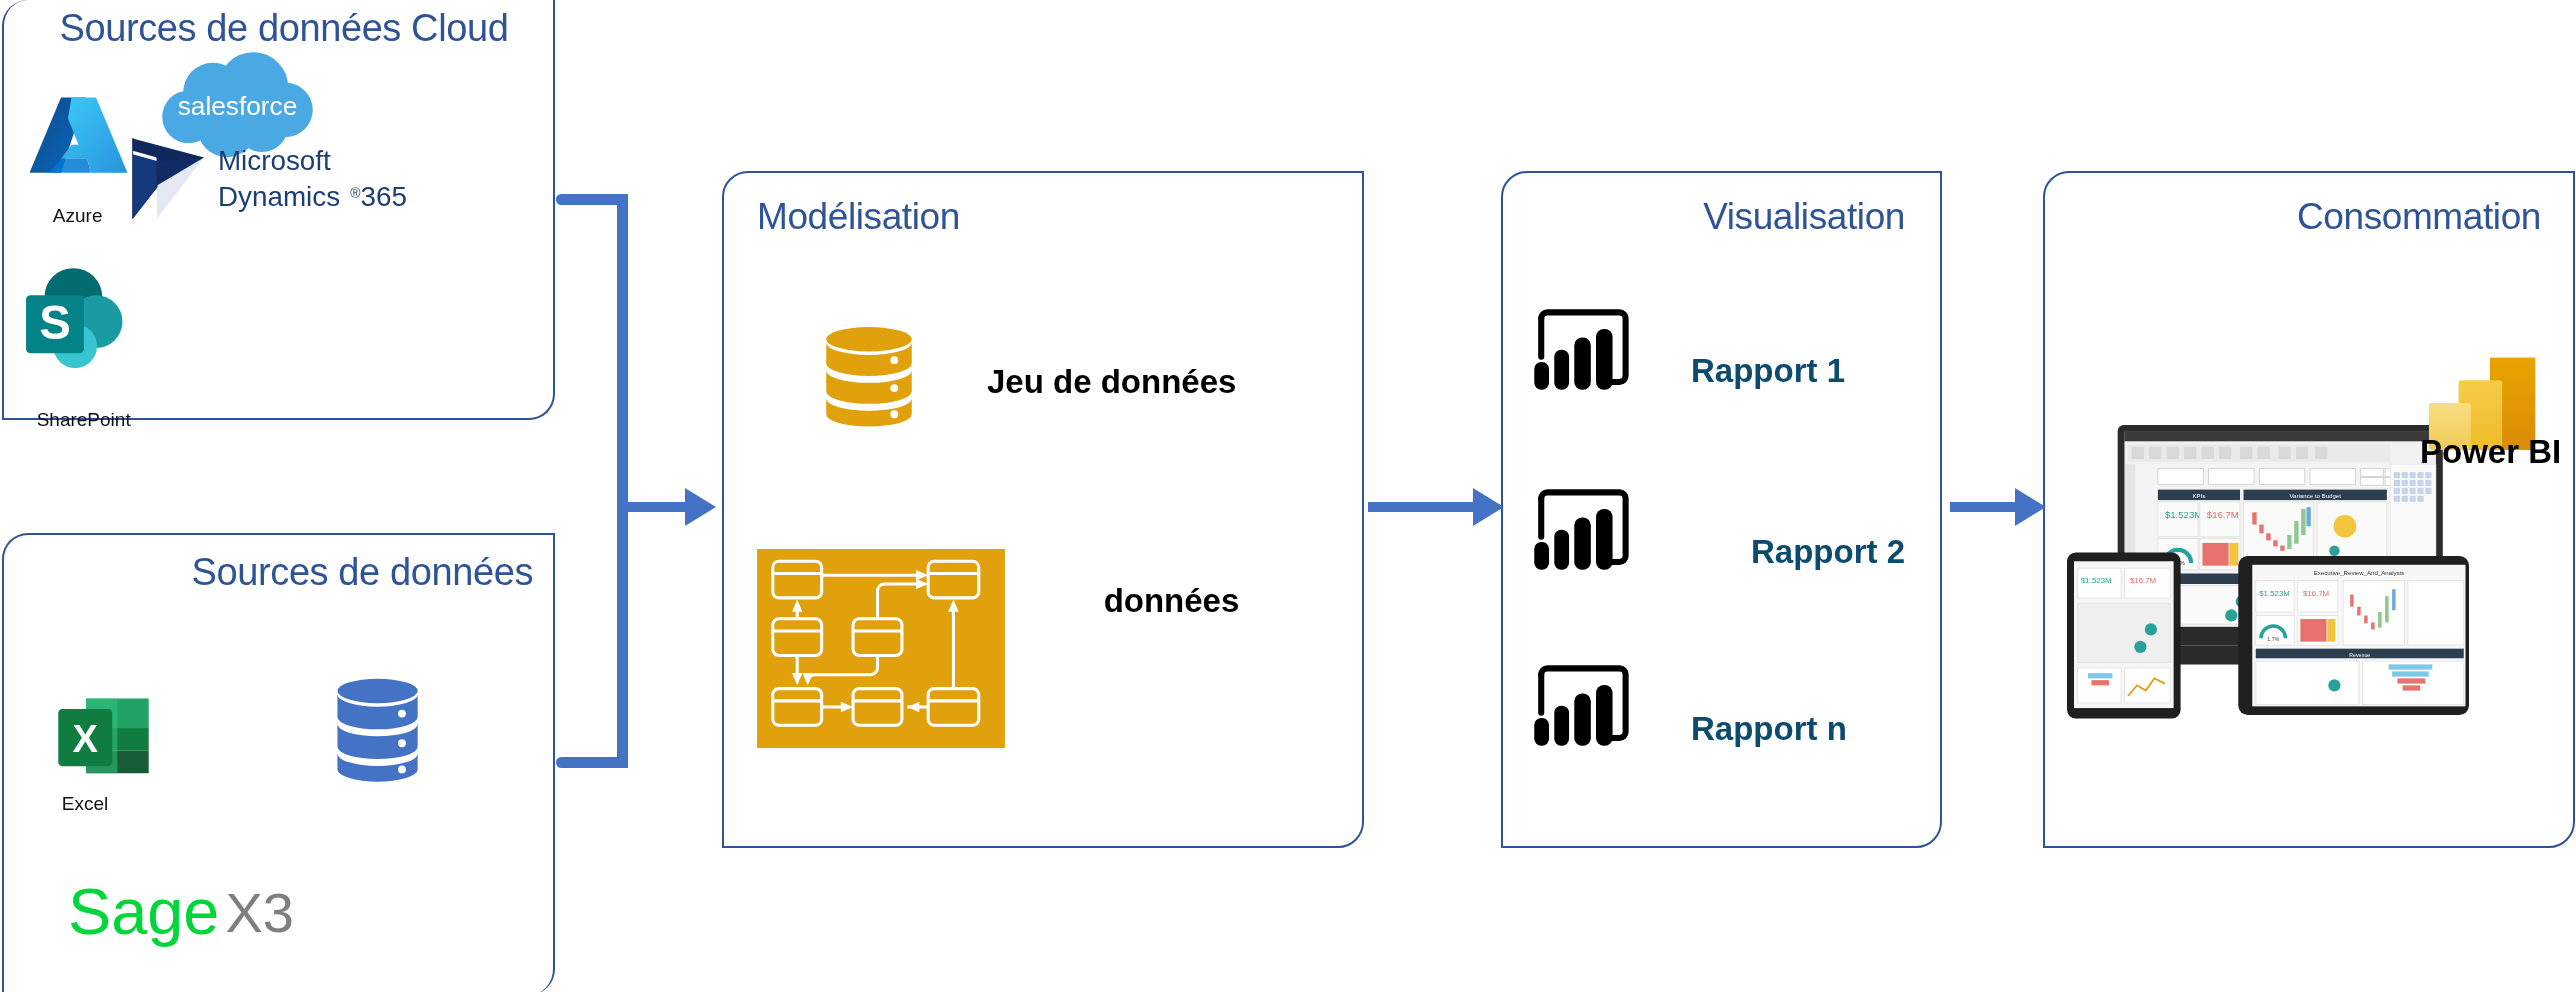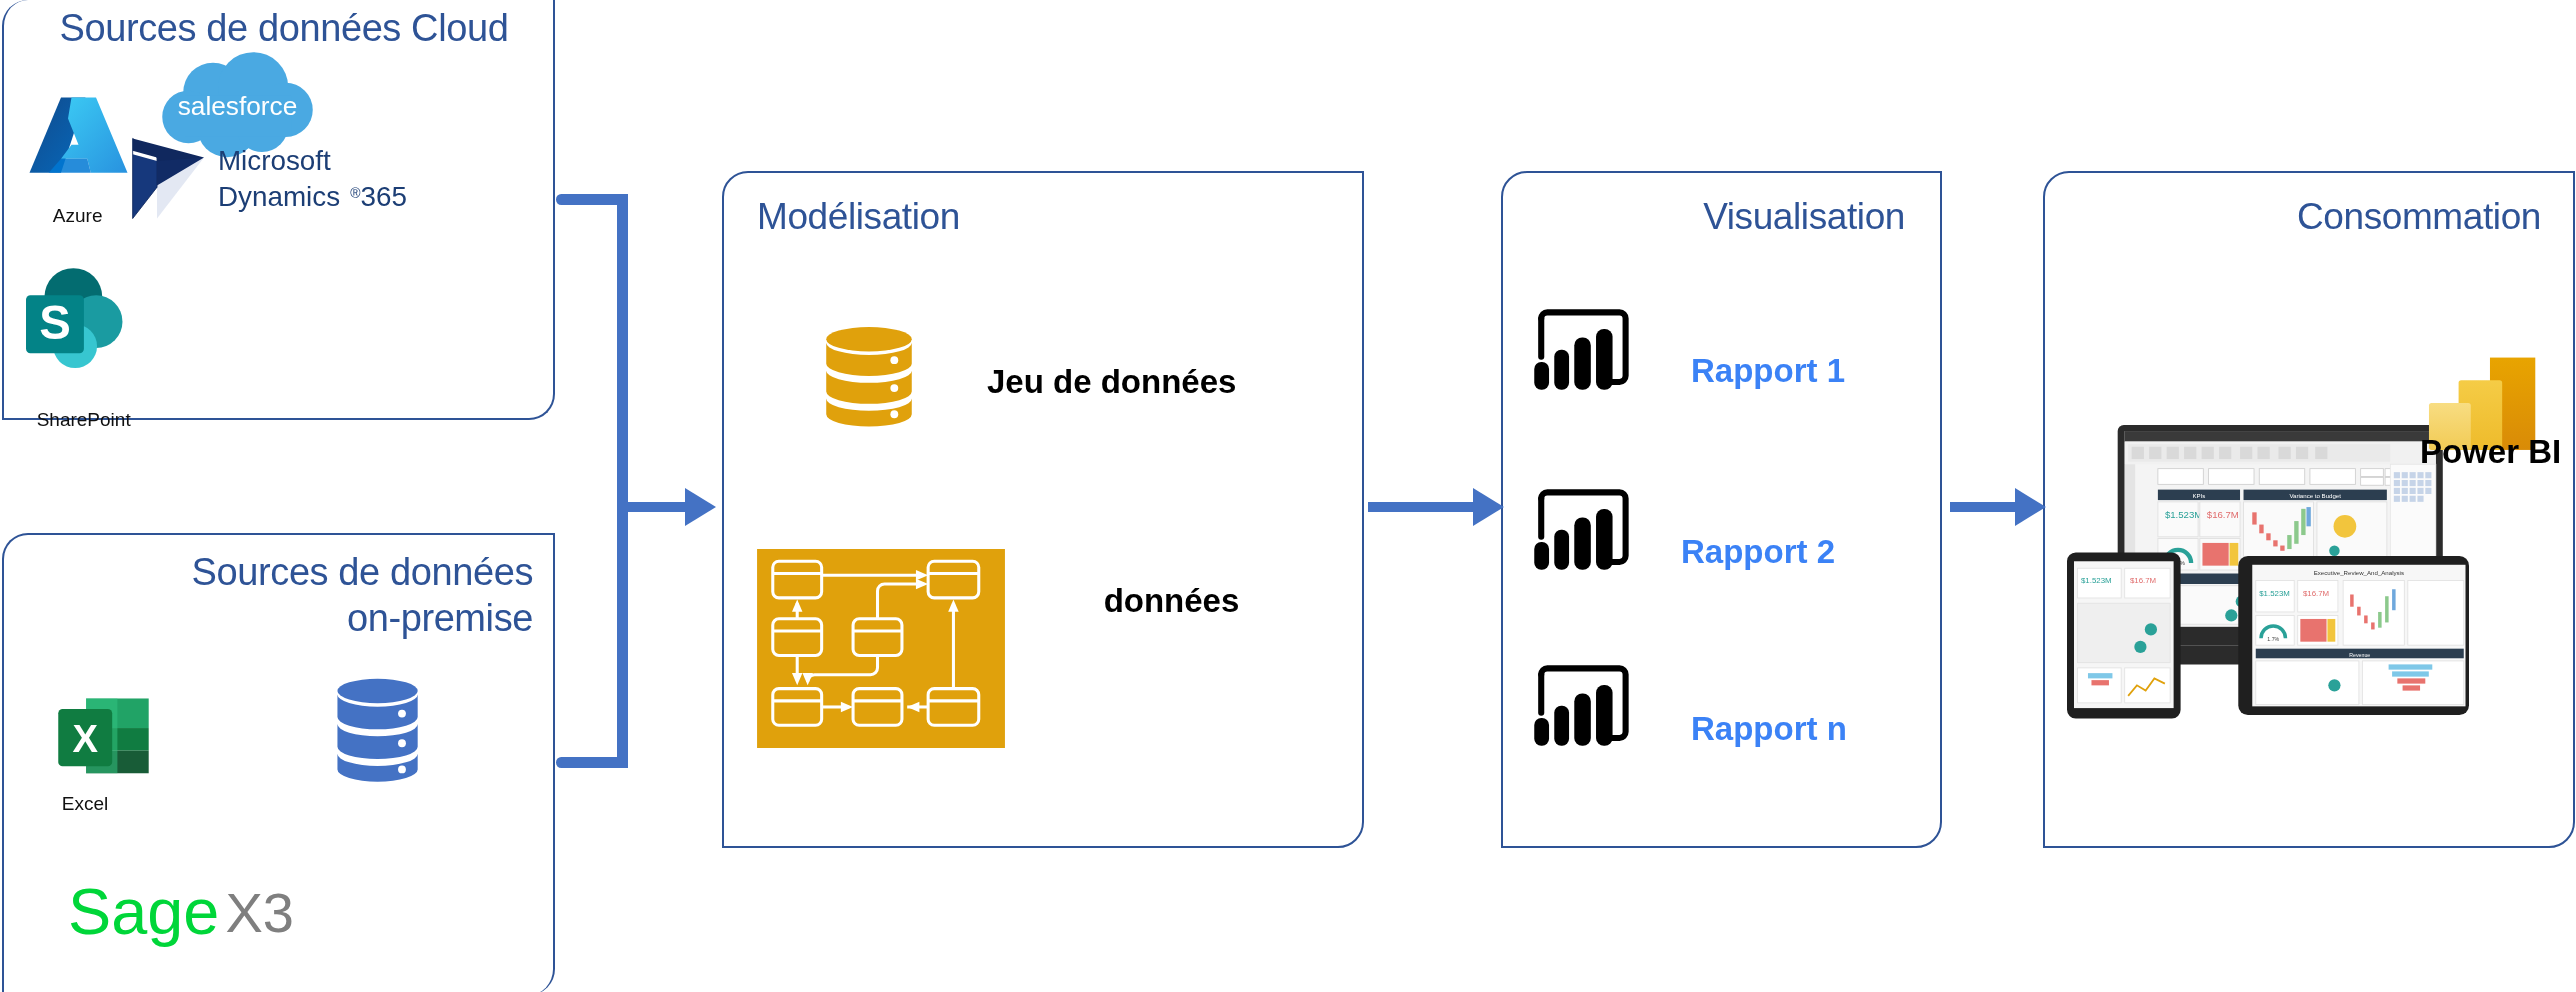--- a/index.html
+++ b/index.html
@@ -71,43 +71,42 @@
   .row-label{position:absolute;color:#000;font-weight:bold;
       font-family:"Liberation Sans", sans-serif;}
   #lbl-dataset{left:987px;top:363px;font-size:33px;}
   
   #datamodel{left:757px;top:549px;width:248px;height:199px;}
   #lbl-datamodel{left:1049px;top:580px;font-size:33px;text-align:center;width:245px;line-height:1.3;}
 
   
   .pbi-icon{position:absolute;width:101px;height:87px;}
   #rep1{left:1529px;top:308px;} #rep2{left:1529px;top:488px;} #rep3{left:1529px;top:664px;}
-  .rep-label{position:absolute;font-weight:bold;font-size:33px;color:#3b82f6;
+  .rep-label{position:absolute;font-weight:bold;font-size:33px;color:#0c4a6e;
       font-family:"Liberation Sans", sans-serif;}
-  #rep1-l{left:1691px;top:352px;} #rep2-l{left:1681px;top:533px;} #rep3-l{left:1691px;top:710px;}
+  #rep1-l{left:1691px;top:352px;} #rep2-l{left:1751px;top:533px;} #rep3-l{left:1691px;top:710px;}
 
   
   #devices{position:absolute;left:2067px;top:423px;width:402px;height:315px;}
   #pbi-logo{position:absolute;left:2422px;top:354px;width:122px;height:103px;}
   #pbi-text{position:absolute;left:2420px;top:433px;font-size:33px;font-weight:bold;color:#000;
       font-family:"Liberation Sans", sans-serif;white-space:nowrap;}
 </style>
 </head>
 <body>
 
 <div class="panel" id="panel-cloud"></div>
 <div class="panel" id="panel-onprem"></div>
 <div class="panel" id="panel-model"></div>
 <div class="panel" id="panel-visu"></div>
 <div class="panel" id="panel-conso"></div>
 
 <div class="panel-title t-cloud">Sources de données Cloud</div>
 <div class="panel-title t-onprem">
   <div>Sources de données</div>
-  <div>on-premise</div>
 </div>
 <div class="panel-title t-model">Modélisation</div>
 <div class="panel-title t-visu">Visualisation</div>
 <div class="panel-title t-conso">Consommation</div>
 
 <div class="conn" id="conn-top"></div>
 <div class="conn" id="conn-bot"></div>
 <div class="conn" id="conn-vert"></div>
 <div class="arrowline" id="a1-line"></div>
 <div class="arrowhead" id="a1-head"></div>

